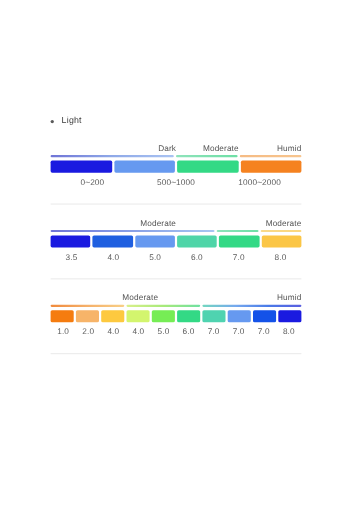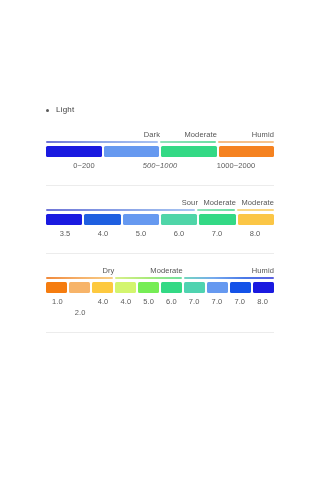--- a/index.html
+++ b/index.html
@@ -143,32 +143,31 @@
           <div class="group" style="flex: 1 1 0%; background: linear-gradient(90deg, rgb(245, 187, 132), rgb(247, 197, 142));"></div>
         </div>
         <div class="row bars">
             <div class="bar" style="flex: 1 1 0%; background: rgb(26, 26, 224);"></div>
             <div class="bar" style="flex: 1 1 0%; background: rgb(102, 153, 240);"></div>
             <div class="bar" style="flex: 1 1 0%; background: rgb(51, 217, 133);"></div>
             <div class="bar" style="flex: 1 1 0%; background: rgb(245, 130, 32);"></div>
           </div>
         <div class="row values">
             <div class="value" style="flex: 1 1 0%;">0~200</div>
-            <div class="value" style="flex: 1 1 0%; font-style: italic;">500~1000</div>
+            <div class="value" style="flex: 1 1 0%;">500~1000</div>
             <div class="value" style="flex: 1 1 0%;">1000~2000</div>
           </div>
       </div>
     </div>
 
     <div class="divider"></div>
 
     <div class="section">
       <div class="scale">
         <div class="row groups-labels">
-          <div class="group" style="flex:4">Sour</div>
           <div class="group" style="flex:1">Moderate</div>
           <div class="group" style="flex:1">Moderate</div>
         </div>
         <div class="row groups-lines">
           <div class="group" style="flex: 4 1 0%; background: linear-gradient(90deg, rgb(111, 116, 214), rgb(127, 147, 226), rgb(147, 174, 234), rgb(168, 198, 242));"></div>
           <div class="group" style="flex: 1 1 0%; background: linear-gradient(90deg, rgb(143, 227, 187), rgb(109, 223, 165));"></div>
           <div class="group" style="flex: 1 1 0%; background: linear-gradient(90deg, rgb(248, 217, 138), rgb(251, 215, 126));"></div>
         </div>
         <div class="row bars">
             <div class="bar" style="flex: 1 1 0%; background: rgb(26, 26, 224);"></div>
@@ -187,21 +186,20 @@
             <div class="value" style="flex: 1 1 0%;">8.0</div>
           </div>
       </div>
     </div>
 
     <div class="divider"></div>
 
     <div class="section">
       <div class="scale">
         <div class="row groups-labels">
-          <div class="group" style="flex:3">Dry</div>
           <div class="group" style="flex:3">Moderate</div>
           <div class="group" style="flex:4">Humid</div>
         </div>
         <div class="row groups-lines">
           <div class="group" style="flex: 3 1 0%; background: linear-gradient(90deg, rgb(240, 138, 60), rgb(245, 176, 106), rgb(248, 207, 134));"></div>
           <div class="group" style="flex: 3 1 0%; background: linear-gradient(90deg, rgb(217, 240, 138), rgb(168, 234, 122), rgb(111, 224, 162));"></div>
           <div class="group" style="flex: 4 1 0%; background: linear-gradient(90deg, rgb(115, 215, 192), rgb(118, 169, 238), rgb(74, 122, 232), rgb(91, 95, 224));"></div>
         </div>
         <div class="row bars">
             <div class="bar" style="flex: 1 1 0%; background: rgb(245, 124, 15);"></div>
@@ -210,21 +208,21 @@
             <div class="bar" style="flex: 1 1 0%; background: rgb(211, 245, 110);"></div>
             <div class="bar" style="flex: 1 1 0%; background: rgb(118, 237, 85);"></div>
             <div class="bar" style="flex: 1 1 0%; background: rgb(51, 217, 133);"></div>
             <div class="bar" style="flex: 1 1 0%; background: rgb(79, 211, 176);"></div>
             <div class="bar" style="flex: 1 1 0%; background: rgb(102, 153, 240);"></div>
             <div class="bar" style="flex: 1 1 0%; background: rgb(20, 82, 232);"></div>
             <div class="bar" style="flex: 1 1 0%; background: rgb(26, 26, 224);"></div>
           </div>
         <div class="row values">
             <div class="value" style="flex: 1 1 0%;">1.0</div>
-            <div class="value" style="flex: 1 1 0%; margin-top: 11px;">2.0</div>
+            <div class="value" style="flex: 1 1 0%;">2.0</div>
             <div class="value" style="flex: 1 1 0%;">4.0</div>
             <div class="value" style="flex: 1 1 0%;">4.0</div>
             <div class="value" style="flex: 1 1 0%;">5.0</div>
             <div class="value" style="flex: 1 1 0%;">6.0</div>
             <div class="value" style="flex: 1 1 0%;">7.0</div>
             <div class="value" style="flex: 1 1 0%;">7.0</div>
             <div class="value" style="flex: 1 1 0%;">7.0</div>
             <div class="value" style="flex: 1 1 0%;">8.0</div>
           </div>
       </div>

